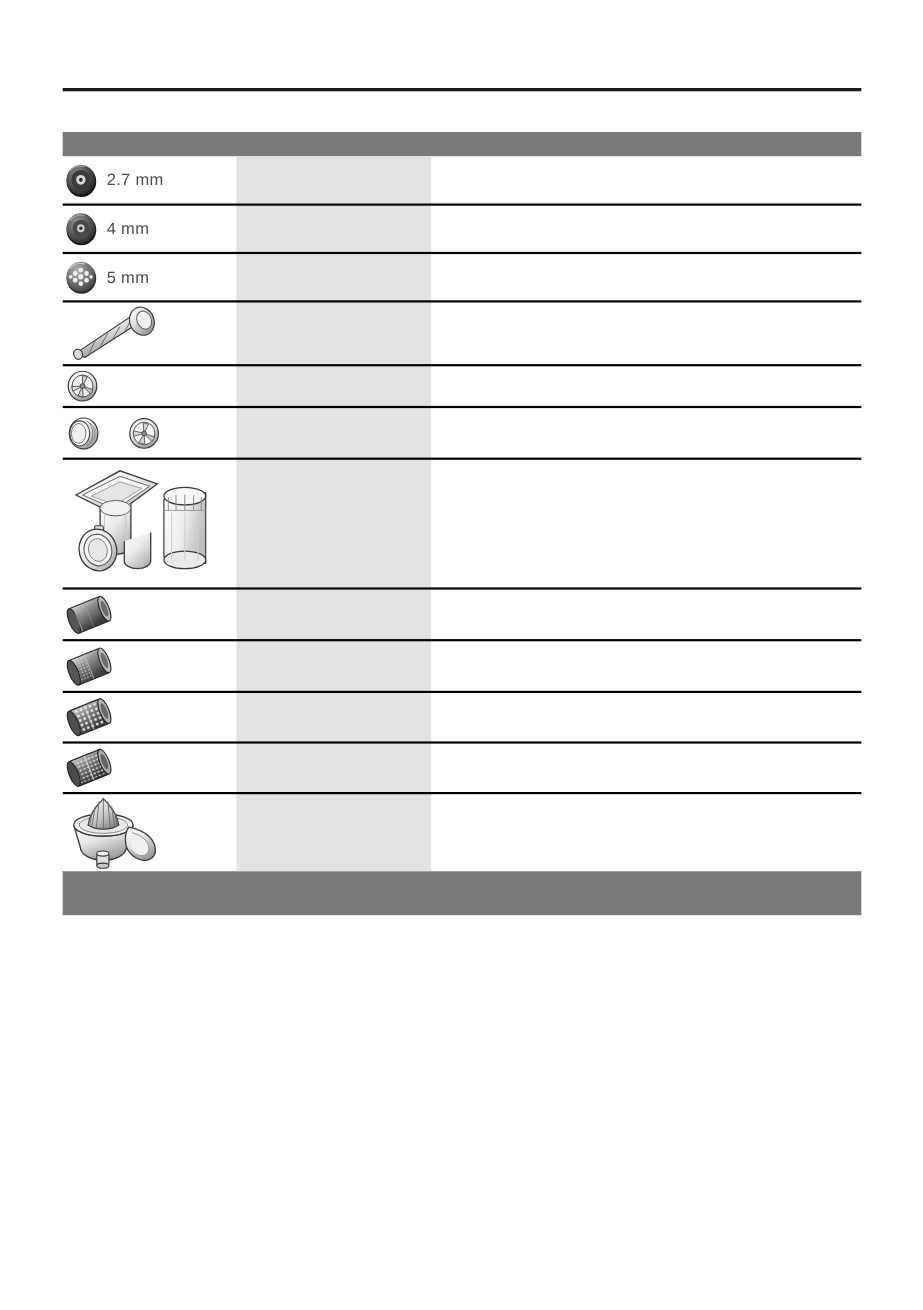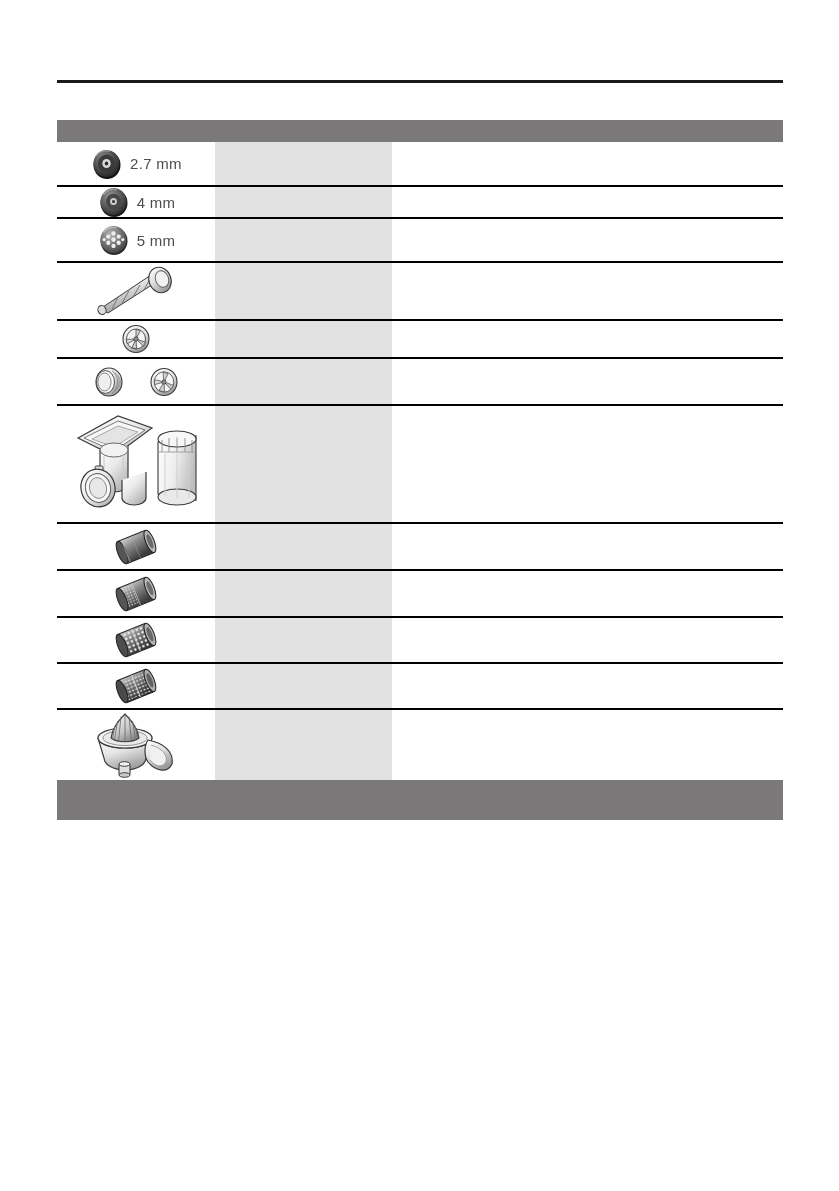--- a/index.html
+++ b/index.html
@@ -72,21 +72,20 @@
     border-bottom: 2px solid #000000;
     box-sizing: border-box;
   }
   .row:last-child { border-bottom: none; }
 
   .cell-img {
     width: 158px;
     flex: 0 0 158px;
     display: flex;
     align-items: center;
-    justify-content: center;
     gap: 6px;
     box-sizing: border-box;
     padding: 2px 0;
   }
   .cell-mid {
     width: 177px;
     flex: 0 0 177px;
     box-sizing: border-box;
   }
   .cell-desc {
@@ -144,21 +143,21 @@
               <ellipse cx="16.5" cy="16.5" rx="1.7" ry="1.9" fill="#2a2a2a"></ellipse>
               <path d="M6 9 A13 13.6 0 0 1 20 4.5" fill="none" stroke="#a8a8a8" stroke-width="1.3" opacity="0.8"></path>
             </svg>
           </span>
           <span class="size-label">2.7 mm</span>
         </div>
         <div class="cell-mid"></div>
         <div class="cell-desc"></div>
       </div>
 
-      <div class="row" style="height:32px">
+      <div class="row" style="height:44px">
         <div class="cell-img">
           <span class="img-wrap with-label">
             <svg class="art" width="34" height="34" viewBox="0 0 34 34">
               <defs>
                 <radialGradient id="gdisc2" cx="38%" cy="32%" r="78%">
                   <stop offset="0%" stop-color="#9a9a9a"></stop>
                   <stop offset="55%" stop-color="#565656"></stop>
                   <stop offset="100%" stop-color="#242424"></stop>
                 </radialGradient>
               </defs>

